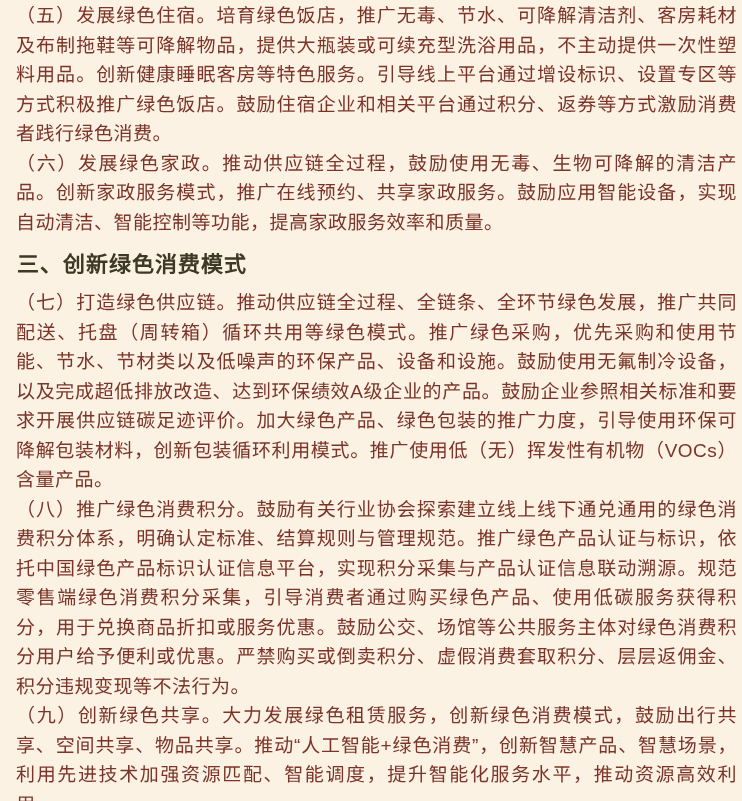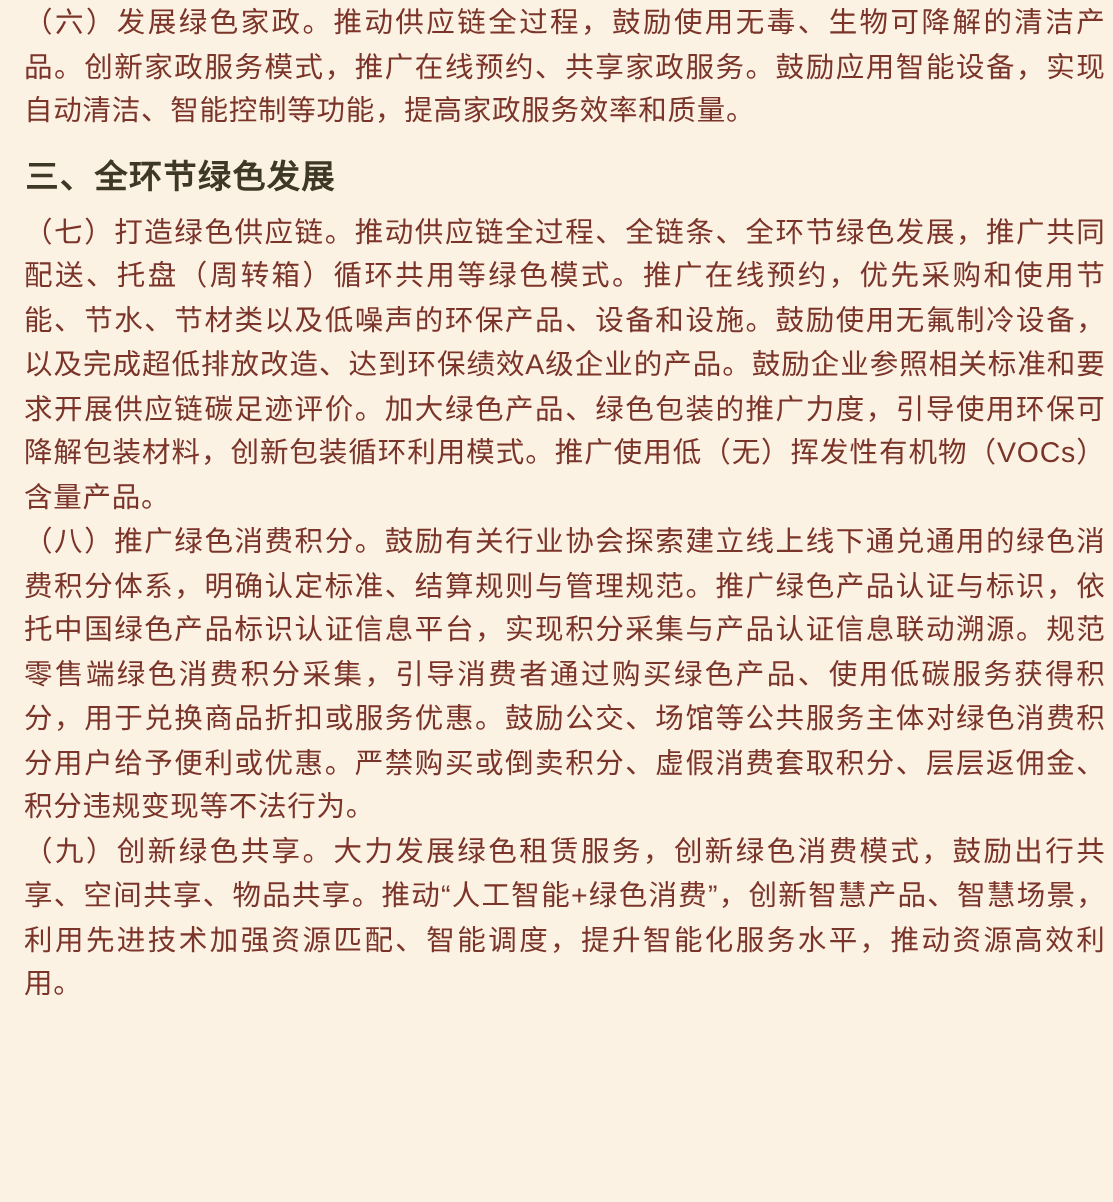--- a/index.html
+++ b/index.html
@@ -33,18 +33,19 @@
     font-weight: bold;
     margin: 13px 0 8px 1px;
     letter-spacing: 1px;
     text-align: left;
   }
 </style>
 </head>
 <body style="background: rgb(252, 242, 227);">
 
 <article class="doc" style="color: rgb(123, 52, 41);">
+    <p class="para">（五）发展绿色住宿。培育绿色饭店，推广无毒、节水、可降解清洁剂、客房耗材及布制拖鞋等可降解物品，提供大瓶装或可续充型洗浴用品，不主动提供一次性塑料用品。创新健康睡眠客房等特色服务。引导线上平台通过增设标识、设置专区等方式积极推广绿色饭店。鼓励住宿企业和相关平台通过积分、返券等方式激励消费者践行绿色消费。</p>
     <p class="para">（六）发展绿色家政。推动供应链全过程，鼓励使用无毒、生物可降解的清洁产品。创新家政服务模式，推广在线预约、共享家政服务。鼓励应用智能设备，实现自动清洁、智能控制等功能，提高家政服务效率和质量。</p>
-    <h2 class="section-heading" style="color: rgb(62, 56, 39);">三、全环节绿色发展</h2>
-    <p class="para">（七）打造绿色供应链。推动供应链全过程、全链条、全环节绿色发展，推广共同配送、托盘（周转箱）循环共用等绿色模式。推广在线预约，优先采购和使用节能、节水、节材类以及低噪声的环保产品、设备和设施。鼓励使用无氟制冷设备，以及完成超低排放改造、达到环保绩效A级企业的产品。鼓励企业参照相关标准和要求开展供应链碳足迹评价。加大绿色产品、绿色包装的推广力度，引导使用环保可降解包装材料，创新包装循环利用模式。推广使用低（无）挥发性有机物（VOCs）含量产品。</p>
+    <h2 class="section-heading" style="color: rgb(62, 56, 39);">三、创新绿色消费模式</h2>
+    <p class="para">（七）打造绿色供应链。推动供应链全过程、全链条、全环节绿色发展，推广共同配送、托盘（周转箱）循环共用等绿色模式。推广绿色采购，优先采购和使用节能、节水、节材类以及低噪声的环保产品、设备和设施。鼓励使用无氟制冷设备，以及完成超低排放改造、达到环保绩效A级企业的产品。鼓励企业参照相关标准和要求开展供应链碳足迹评价。加大绿色产品、绿色包装的推广力度，引导使用环保可降解包装材料，创新包装循环利用模式。推广使用低（无）挥发性有机物（VOCs）含量产品。</p>
     <p class="para">（八）推广绿色消费积分。鼓励有关行业协会探索建立线上线下通兑通用的绿色消费积分体系，明确认定标准、结算规则与管理规范。推广绿色产品认证与标识，依托中国绿色产品标识认证信息平台，实现积分采集与产品认证信息联动溯源。规范零售端绿色消费积分采集，引导消费者通过购买绿色产品、使用低碳服务获得积分，用于兑换商品折扣或服务优惠。鼓励公交、场馆等公共服务主体对绿色消费积分用户给予便利或优惠。严禁购买或倒卖积分、虚假消费套取积分、层层返佣金、积分违规变现等不法行为。</p>
     <p class="para">（九）创新绿色共享。大力发展绿色租赁服务，创新绿色消费模式，鼓励出行共享、空间共享、物品共享。推动“人工智能+绿色消费”，创新智慧产品、智慧场景，利用先进技术加强资源匹配、智能调度，提升智能化服务水平，推动资源高效利用。</p>
   </article>
 
 </body></html>

